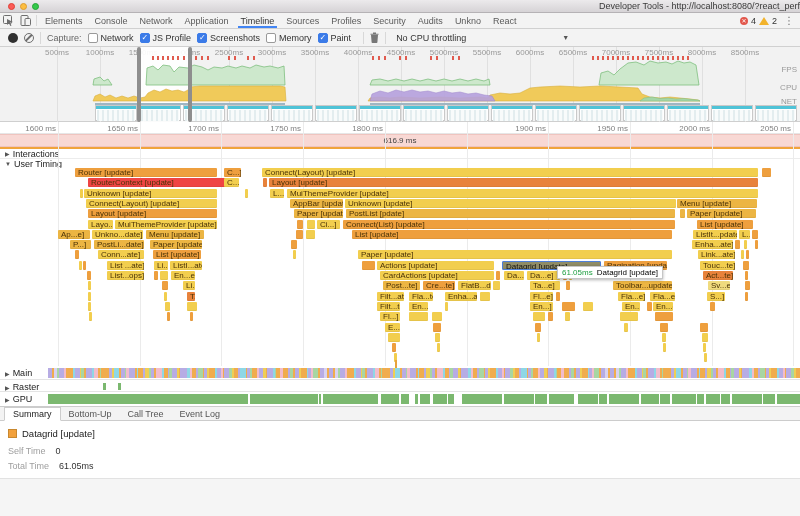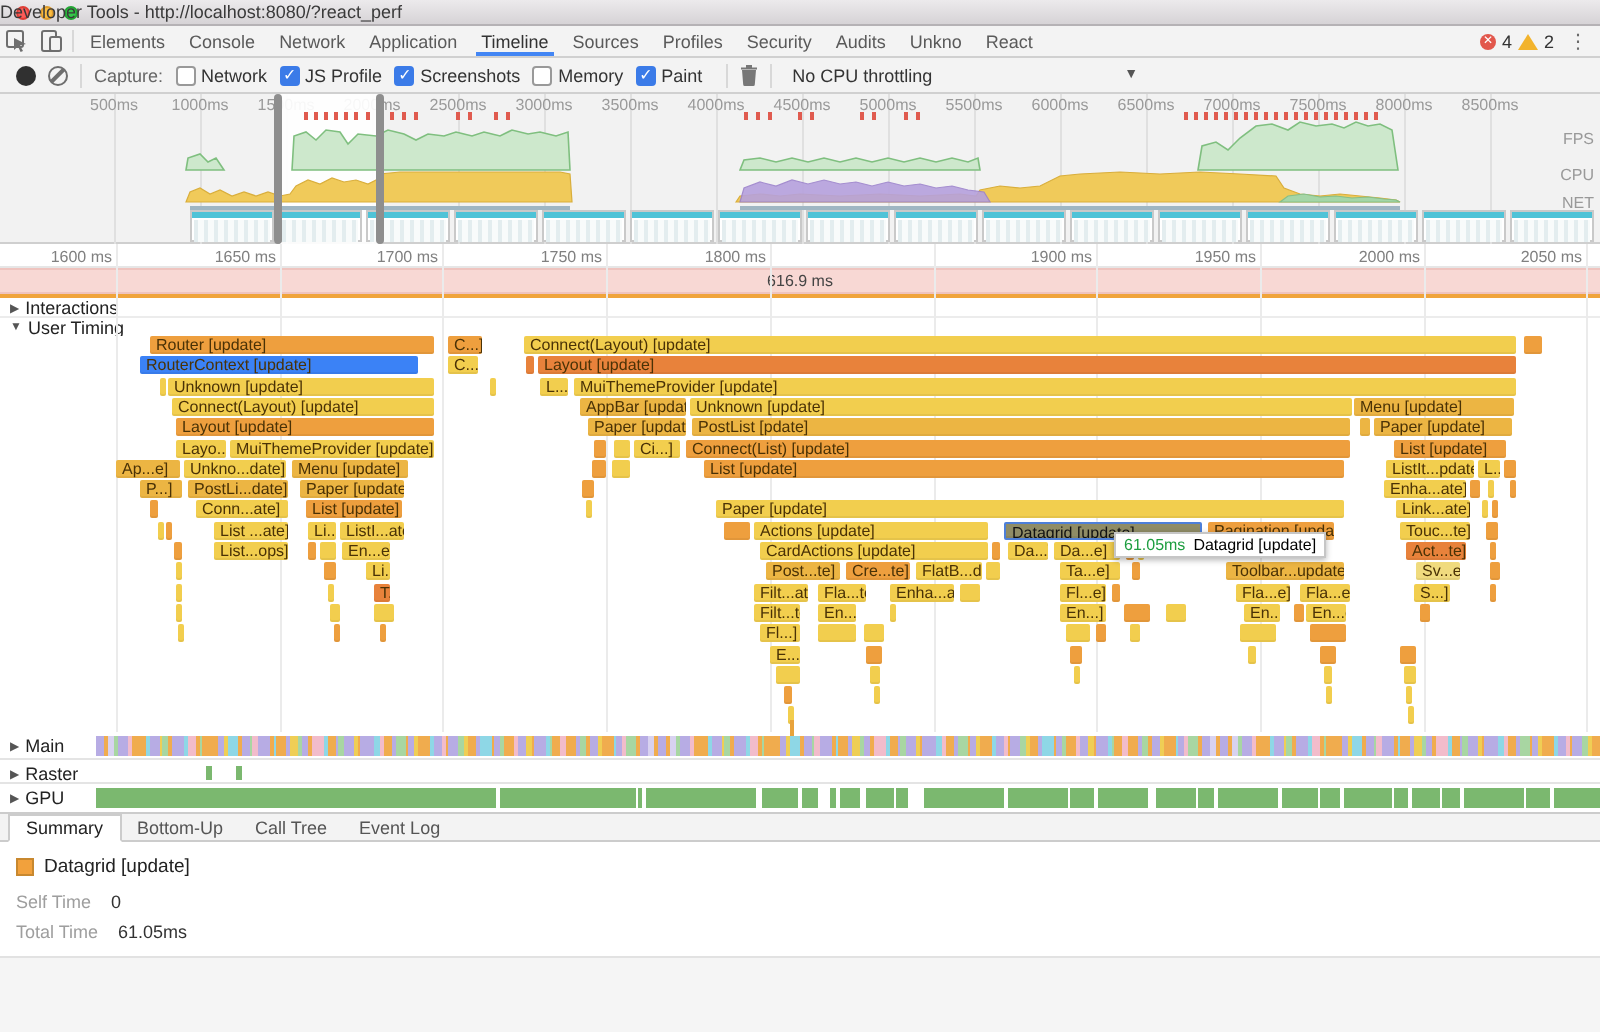--- a/index.html
+++ b/index.html
@@ -2,21 +2,21 @@
 <html><head>
 <meta charset="utf-8">
 <style>
   html,body{margin:0;padding:0;background:#dcdcdc;}
   *{box-sizing:border-box;font-family:"Liberation Sans",sans-serif;-webkit-font-smoothing:antialiased;}
   #stage{position:relative;width:800px;height:516px;background:#fff;overflow:hidden;user-select:none;}
   .abs{position:absolute;}
   
   #titlebar{left:0;top:0;width:800px;height:13px;background:linear-gradient(#ECEAEC,#D6D3D6);border-bottom:1px solid #B5B2B5;}
   .tl{position:absolute;top:3px;width:7px;height:7px;border-radius:50%;}
-  #title-text{position:absolute;left:0;right:0;top:1px;text-align:left;font-size:9px;color:#3a3a3a;}
+  #title-text{position:absolute;left:0;right:0;top:1px;text-align:right;font-size:9px;color:#3a3a3a;}
   
   #tabbar{left:0;top:13px;width:800px;height:16px;background:#F3F3F3;border-bottom:1px solid #D0D0D0;display:flex;align-items:stretch;}
   .tbicon{width:17px;display:flex;align-items:center;justify-content:center;}
   .tbsep{width:1px;background:#D8D8D8;margin:2px 2px;}
   .tab{padding:0 6px;font-size:9px;color:#5a5a5a;display:flex;align-items:center;position:relative;white-space:nowrap;}
   .tab.active{color:#333;}
   .tab.active:after{content:"";position:absolute;left:3px;right:3px;bottom:0;height:2px;background:#4285F4;}
   #badges{margin-left:auto;display:flex;align-items:center;gap:3px;padding-right:6px;font-size:9px;color:#333;}
   .errdot{width:8px;height:8px;border-radius:50%;background:#E2574C;color:#fff;font-size:6px;line-height:8px;text-align:center;}
   .warntri{width:0;height:0;border-left:5px solid transparent;border-right:5px solid transparent;border-bottom:8px solid #F2B32C;}
@@ -373,21 +373,21 @@
       <div class="fgrid" style="left: 385px;"></div>
       <div class="fgrid" style="left: 467px;"></div>
       <div class="fgrid" style="left: 548px;"></div>
       <div class="fgrid" style="left: 630px;"></div>
       <div class="fgrid" style="left: 712px;"></div>
       <div class="fgrid" style="left: 793px;"></div>
       <div class="bar" style="left: 75px; top: 0px; width: 142px; background: rgb(238, 159, 62);">Router [update]</div>
       <div class="bar" style="left: 224px; top: 0px; width: 17px; background: rgb(238, 159, 62);">C...]</div>
       <div class="bar" style="left: 262px; top: 0px; width: 496px; background: rgb(242, 206, 78);">Connect(Layout) [update]</div>
       <div class="bar" style="left: 762px; top: 0px; width: 9px; background: rgb(238, 159, 62);"></div>
-      <div class="bar" style="left: 70px; top: 10px; width: 139px; background: #3b82f6;">RouterContext [update]</div>
+      <div class="bar" style="left: 88px; top: 10px; width: 139px; background: #ef4444;">RouterContext [update]</div>
       <div class="bar" style="left: 224px; top: 10px; width: 15px; background: rgb(242, 206, 78);">C...</div>
       <div class="bar" style="left: 263px; top: 10px; width: 4px; background: rgb(232, 130, 59);"></div>
       <div class="bar" style="left: 269px; top: 10px; width: 489px; background: rgb(232, 130, 59);">Layout [update]</div>
       <div class="bar" style="left: 80px; top: 21px; width: 2px; background: rgb(242, 206, 78);"></div>
       <div class="bar" style="left: 84px; top: 21px; width: 133px; background: rgb(242, 206, 78);">Unknown [update]</div>
       <div class="bar" style="left: 245px; top: 21px; width: 2px; background: rgb(242, 206, 78);"></div>
       <div class="bar" style="left: 270px; top: 21px; width: 14px; background: rgb(242, 206, 78);">L...</div>
       <div class="bar" style="left: 287px; top: 21px; width: 471px; background: rgb(242, 206, 78);">MuiThemeProvider [update]</div>
       <div class="bar" style="left: 86px; top: 31px; width: 131px; background: rgb(242, 206, 78);">Connect(Layout) [update]</div>
       <div class="bar" style="left: 290px; top: 31px; width: 53px; background: rgb(236, 181, 67);">AppBar [update]</div>

